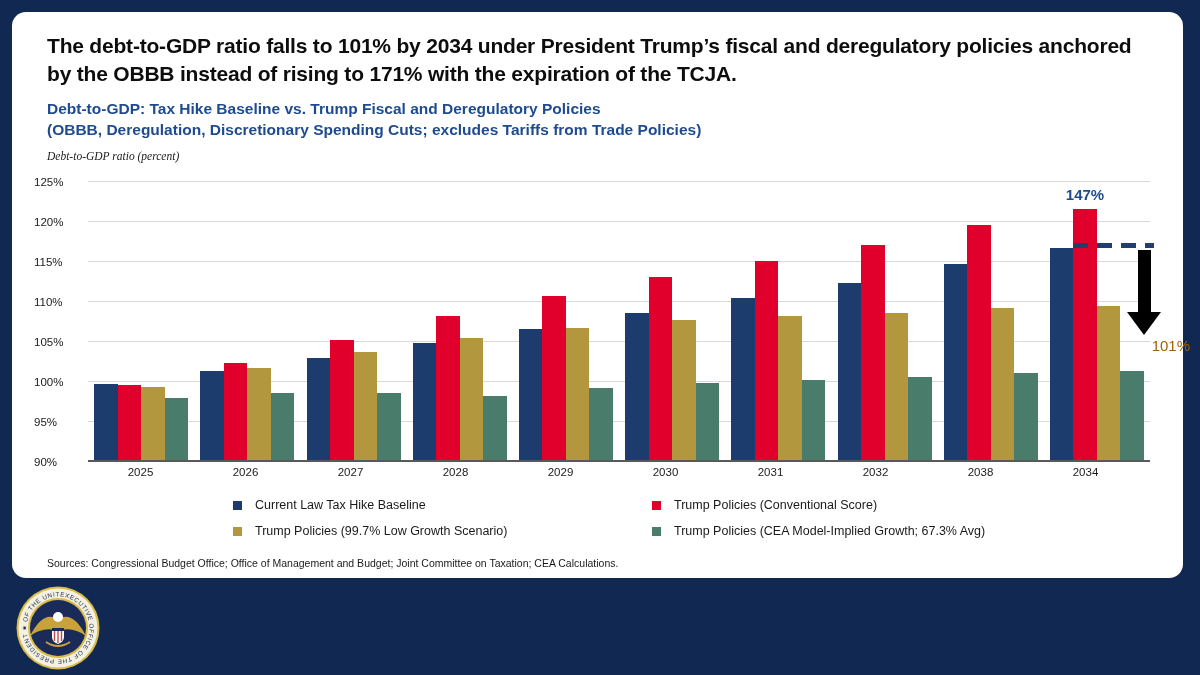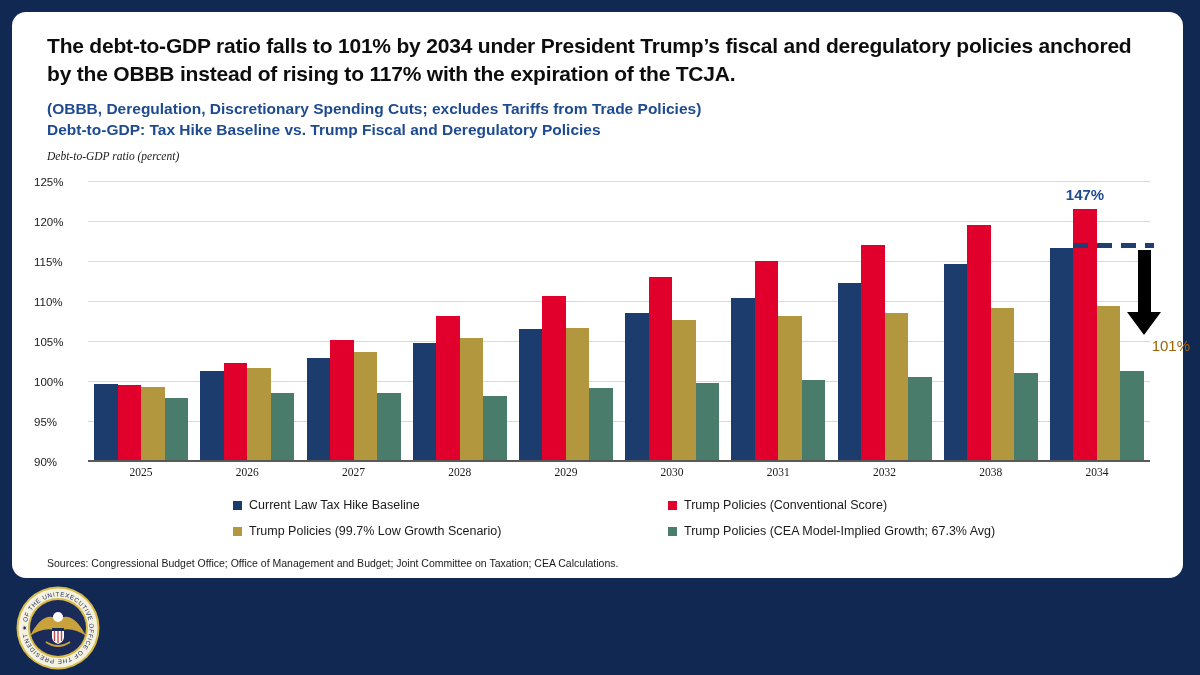--- a/index.html
+++ b/index.html
@@ -42,21 +42,21 @@
   .groups {
     position:absolute; left:0; right:0; top:0; bottom:0;
     display:flex; align-items:flex-end;
   }
   .group {
     flex:1 1 0; height:100%;
     display:flex; align-items:flex-end; justify-content:center;
   }
   .bar { width:23.5px; }
   .year-labels {
-    position:absolute; left:0; right:0; top:284px; display:flex;font-family:Liberation Serif, serif;
+    position:absolute; left:0; right:12px; top:284px; display:flex;
   }
   .year-label {
     flex:1 1 0; text-align:center; font-size:11.5px; color:#1a1a1a;
   }
 
   
   .dash-line {
     position:absolute; left:985px; right:-4px; bottom:214px; height:5px;
     background:repeating-linear-gradient(90deg,#1f3f71 0 15px,transparent 15px 24px);
   }
@@ -75,23 +75,23 @@
   .arrow-head {
     position:absolute; left:1039px; bottom:127px;
     width:0; height:0;
     border-left:17.5px solid transparent; border-right:17.5px solid transparent;
     border-top:23px solid #000;
   }
 
   
   .legend { position:absolute; left:0; top:486px; width:100%; }
   .legend-row { position:relative; height:26px; }
-  .legend-item { position:absolute; display:flex; align-items:center; gap:7px; }
+  .legend-item { position:absolute; display:flex; align-items:center; gap:13px; }
   .legend-item.col1 { left:221px; }
-  .legend-item.col2 { left:656px;text-align:center; }
+  .legend-item.col2 { left:640px;text-align:center; }
   .legend-marker { width:9px; height:9px; display:inline-block; }
   .legend-label { font-size:12.5px; color:#1a1a1a; }
 
   .sources {
     position:absolute; left:35px; top:545px;
     font-size:10.5px; color:#1a1a1a;
   }
 
   
   .footer {
@@ -102,25 +102,25 @@
   .footer-text {
     position:absolute; left:116px; top:50%; transform:translateY(-50%);
     font-size:23px; font-weight:bold; color:#ffffff; letter-spacing:0.2px;
   }
 </style>
 </head>
 <body>
 
 <div class="card">
 
-  <div class="title">The debt-to-GDP ratio falls to 101% by 2034 under President Trump’s fiscal and deregulatory policies anchored by the OBBB instead of rising to 117% with the expiration of the TCJA.</div>
+  <div class="title">The debt-to-GDP ratio falls to 101% by 2034 under President Trump’s fiscal and deregulatory policies anchored by the OBBB instead of rising to 171% with the expiration of the TCJA.</div>
 
   <div class="subtitle">
+    <div>Debt-to-GDP: Tax Hike Baseline vs. Trump Fiscal and Deregulatory Policies</div>
     <div>(OBBB, Deregulation, Discretionary Spending Cuts; excludes Tariffs from Trade Policies)</div>
-    <div>Debt-to-GDP: Tax Hike Baseline vs. Trump Fiscal and Deregulatory Policies</div>
   </div>
 
   <div class="axis-title">Debt-to-GDP ratio (percent)</div>
 
   <div class="plot">
     <div id="gridlines">
         <div class="gridline" style="bottom: 14.2857%;"></div>
         <div class="gridline" style="bottom: 28.5714%;"></div>
         <div class="gridline" style="bottom: 42.8571%;"></div>
         <div class="gridline" style="bottom: 57.1429%;"></div>

